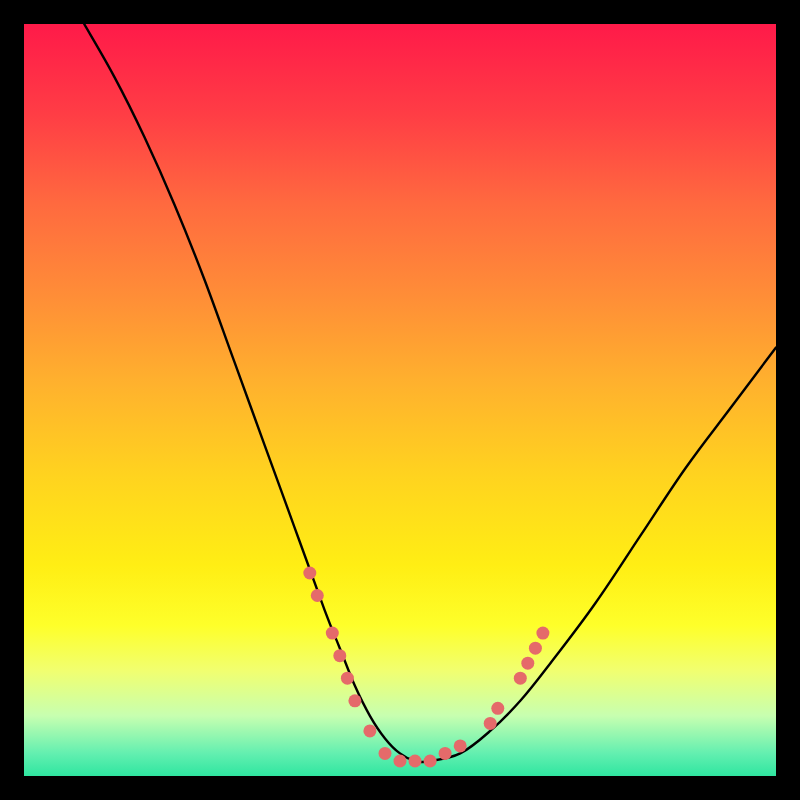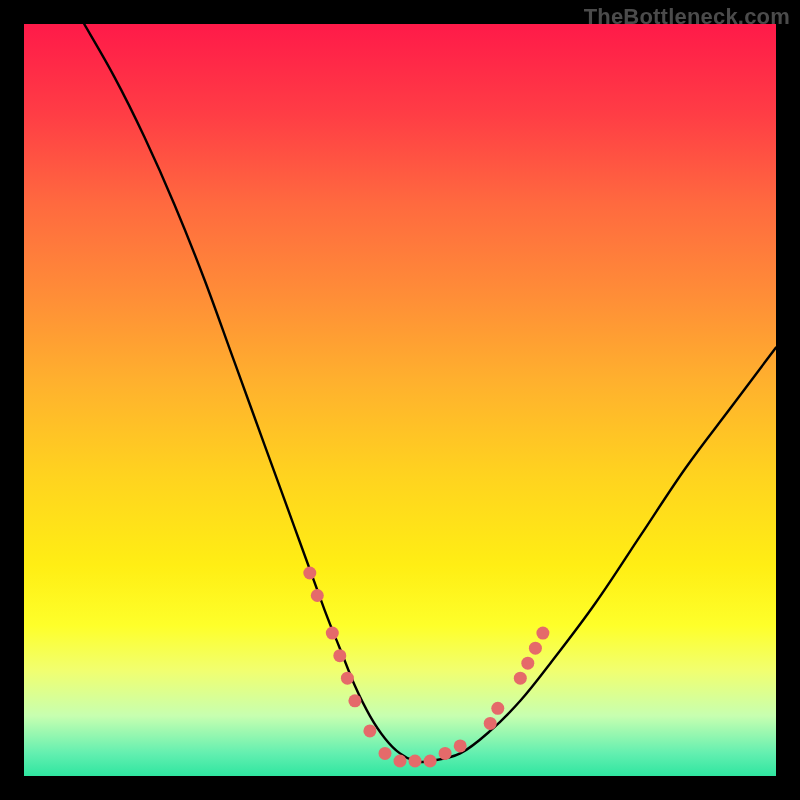--- a/index.html
+++ b/index.html
@@ -66,21 +66,20 @@
   .curve circle.dot {
     fill: #e56a6a;
     stroke: none;
   }
 </style>
 </head>
 <body>
 
 <div class="frame">
 
-  <div class="watermark">TheBottleneck.com</div>
 
   <div class="plot">
     <svg class="curve" viewBox="0 0 752 752" preserveAspectRatio="none">
       <path class="main" d="M 60.2 0.0 C 65.6 9.5, 79.4 32.3, 90.2 52.6 C 101.1 72.9, 109.5 89.8, 120.3 112.8 C 131.1 135.8, 139.6 154.8, 150.4 180.5 C 161.2 206.2, 169.7 227.3, 180.5 255.7 C 191.3 284.1, 199.7 308.6, 210.6 338.4 C 221.4 368.2, 229.8 391.3, 240.6 421.1 C 251.5 450.9, 259.9 474.1, 270.7 503.8 C 281.5 533.6, 292.7 564.9, 300.8 586.6 C 308.9 608.2, 310.4 610.6, 315.8 624.2 C 321.3 637.7, 325.5 649.6, 330.9 661.8 C 336.3 673.9, 340.5 682.4, 345.9 691.8 C 351.3 701.3, 355.5 707.6, 361.0 714.4 C 366.4 721.2, 370.6 725.4, 376.0 729.4 C 381.4 733.5, 385.6 735.6, 391.0 737.0 C 396.5 738.3, 398.0 738.3, 406.1 737.0 C 414.2 735.6, 425.3 734.9, 436.2 729.4 C 447.0 724.0, 455.4 716.4, 466.2 706.9 C 477.1 697.4, 485.5 689.0, 496.3 676.8 C 507.1 664.6, 512.9 656.8, 526.4 639.2 C 539.9 621.6, 555.3 602.1, 571.5 579.0 C 587.8 556.0, 600.4 535.7, 616.6 511.4 C 632.9 487.0, 645.5 466.7, 661.8 443.7 C 678.0 420.7, 690.6 405.2, 706.9 383.5 C 723.1 361.9, 743.9 334.2, 752.0 323.4" stroke="#000000"></path>
       <g>
           <circle class="dot" cx="285.8" cy="549.0" r="6.5" fill="#e56a6a"></circle>
           <circle class="dot" cx="293.3" cy="571.5" r="6.5" fill="#e56a6a"></circle>
           <circle class="dot" cx="308.3" cy="609.1" r="6.5" fill="#e56a6a"></circle>
           <circle class="dot" cx="315.8" cy="631.7" r="6.5" fill="#e56a6a"></circle>
           <circle class="dot" cx="323.4" cy="654.2" r="6.5" fill="#e56a6a"></circle>

